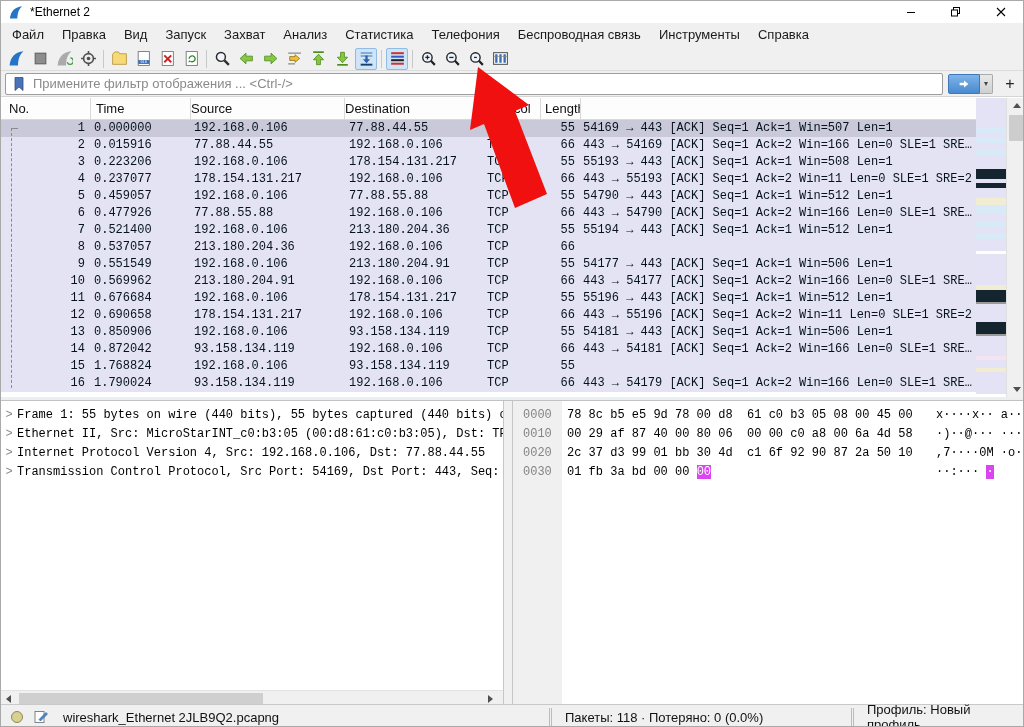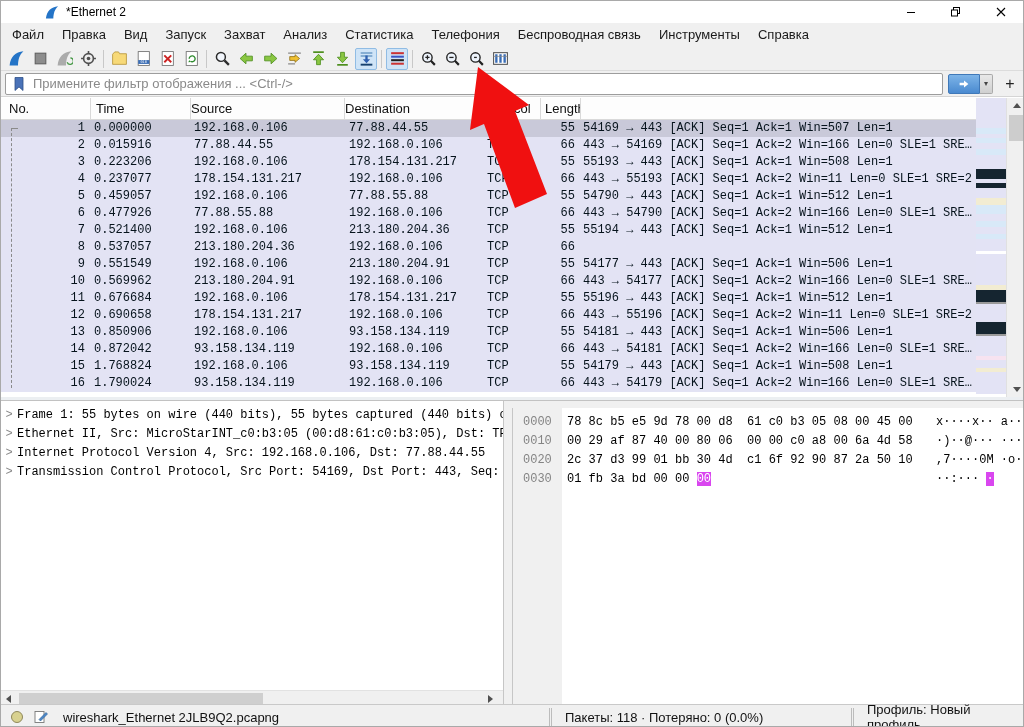--- a/index.html
+++ b/index.html
@@ -1,20 +1,20 @@
 <!DOCTYPE html>
 <html><head>
 <meta charset="utf-8">
 <style>
   * { margin:0; padding:0; box-sizing:border-box; }
   html,body { width:1024px; height:727px; overflow:hidden; }
   body { font-family:"Liberation Sans", sans-serif; background:#ffffff; position:relative; border:1px solid #a9a9a9; }
 
   
-  .titlebar { height:22px; background:#ffffff; display:flex; align-items:center; position:relative;margin-left:36px; }
+  .titlebar { height:22px; background:#ffffff; display:flex; align-items:center; position:relative; }
   .titlebar .fin { margin-left:7px; width:16px; height:15px; }
   .title-text { font-size:12px; color:#000; margin-left:6px; }
   .win-controls { position:absolute; right:0; top:0; height:22px; display:flex; }
   .wc { width:45px; height:22px; display:flex; align-items:center; justify-content:center; }
 
   
   .menubar { height:24px; background:#f0f0f0; display:flex; align-items:center; padding-left:2px; }
   .menu-item { font-size:13px; color:#1a1a1a; padding:16px 9px; line-height:24px; }
 
   
@@ -70,21 +70,21 @@
   .bottom { position:absolute; left:0; top:399px; width:1024px; height:304px; border-top:1px solid #c2c2c2; background:#f0f0f0; }
   .details-pane { position:absolute; left:0; top:0; width:503px; height:304px; background:#fff; border-right:1px solid #c6c6c6; overflow:hidden; }
   .dlines { padding-top:5px; font-family:"Liberation Mono","DejaVu Sans Mono",monospace; font-size:12px; color:#000; }
   .dline { height:19px; line-height:19px; white-space:pre; overflow:hidden; }
   .dline .exp { color:#8a8a8a; display:inline-block; width:16px; text-align:center; }
   .hscroll { position:absolute; left:0; bottom:0; width:503px; height:15px; background:#f0f0f0; border-top:1px solid #e2e2e2; }
   .hs-left,.hs-right { position:absolute; top:0; width:15px; height:15px; display:flex; align-items:center; justify-content:center; }
   .hs-left{left:0;} .hs-right{right:6px;}
   .hs-thumb { position:absolute; left:18px; top:2px; width:244px; height:11px; background:#cfcfcf; }
   .splitter-v { position:absolute; left:504px; top:0; width:7px; height:304px; background:#f0f0f0; }
-  .hex-pane { position:absolute; left:511px; top:7px; width:513px; height:304px; background:#fff; border-left:1px solid #c6c6c6; overflow:hidden; }
+  .hex-pane { position:absolute; left:511px; top:0; width:513px; height:304px; background:#fff; border-left:1px solid #c6c6c6; overflow:hidden; }
   .hex-offcol { position:absolute; left:0; top:0; width:49px; height:304px; background:#f0f0f0; }
   .hrows { position:relative; padding-top:5px; font-family:"Liberation Mono","DejaVu Sans Mono",monospace; font-size:12px; color:#000; }
   .hrow { height:19px; line-height:19px; white-space:pre; position:relative; }
   .hoff { display:inline-block; width:40px; padding-left:10px; color:#848484; }
   .hx { margin-left:14px; }
   .hasc { position:absolute; left:423px; top:0; }
   .hl { background:#d946ef; color:#fff; }
 
   
   .statusbar { position:absolute; left:0; top:703px; width:1024px; height:24px; background:#f0f0f0; border-top:1px solid #c9c9c9; font-size:13px; color:#111; }
@@ -423,21 +423,20 @@
         <span class="c len">66</span>
         <span class="c info">443 → 54181 [ACK] Seq=1 Ack=2 Win=166 Len=0 SLE=1 SRE…</span>
       </div>
       <div class="prow">
         <span class="c no">15</span>
         <span class="c time">1.768824</span>
         <span class="c src">192.168.0.106</span>
         <span class="c dst">93.158.134.119</span>
         <span class="c proto">TCP</span>
         <span class="c len">55</span>
-        <span class="c info">54179 → 443 [ACK] Seq=1 Ack=1 Win=508 Len=1</span>
       </div>
       <div class="prow">
         <span class="c no">16</span>
         <span class="c time">1.790024</span>
         <span class="c src">93.158.134.119</span>
         <span class="c dst">192.168.0.106</span>
         <span class="c proto">TCP</span>
         <span class="c len">66</span>
         <span class="c info">443 → 54179 [ACK] Seq=1 Ack=2 Win=166 Len=0 SLE=1 SRE…</span>
       </div>

